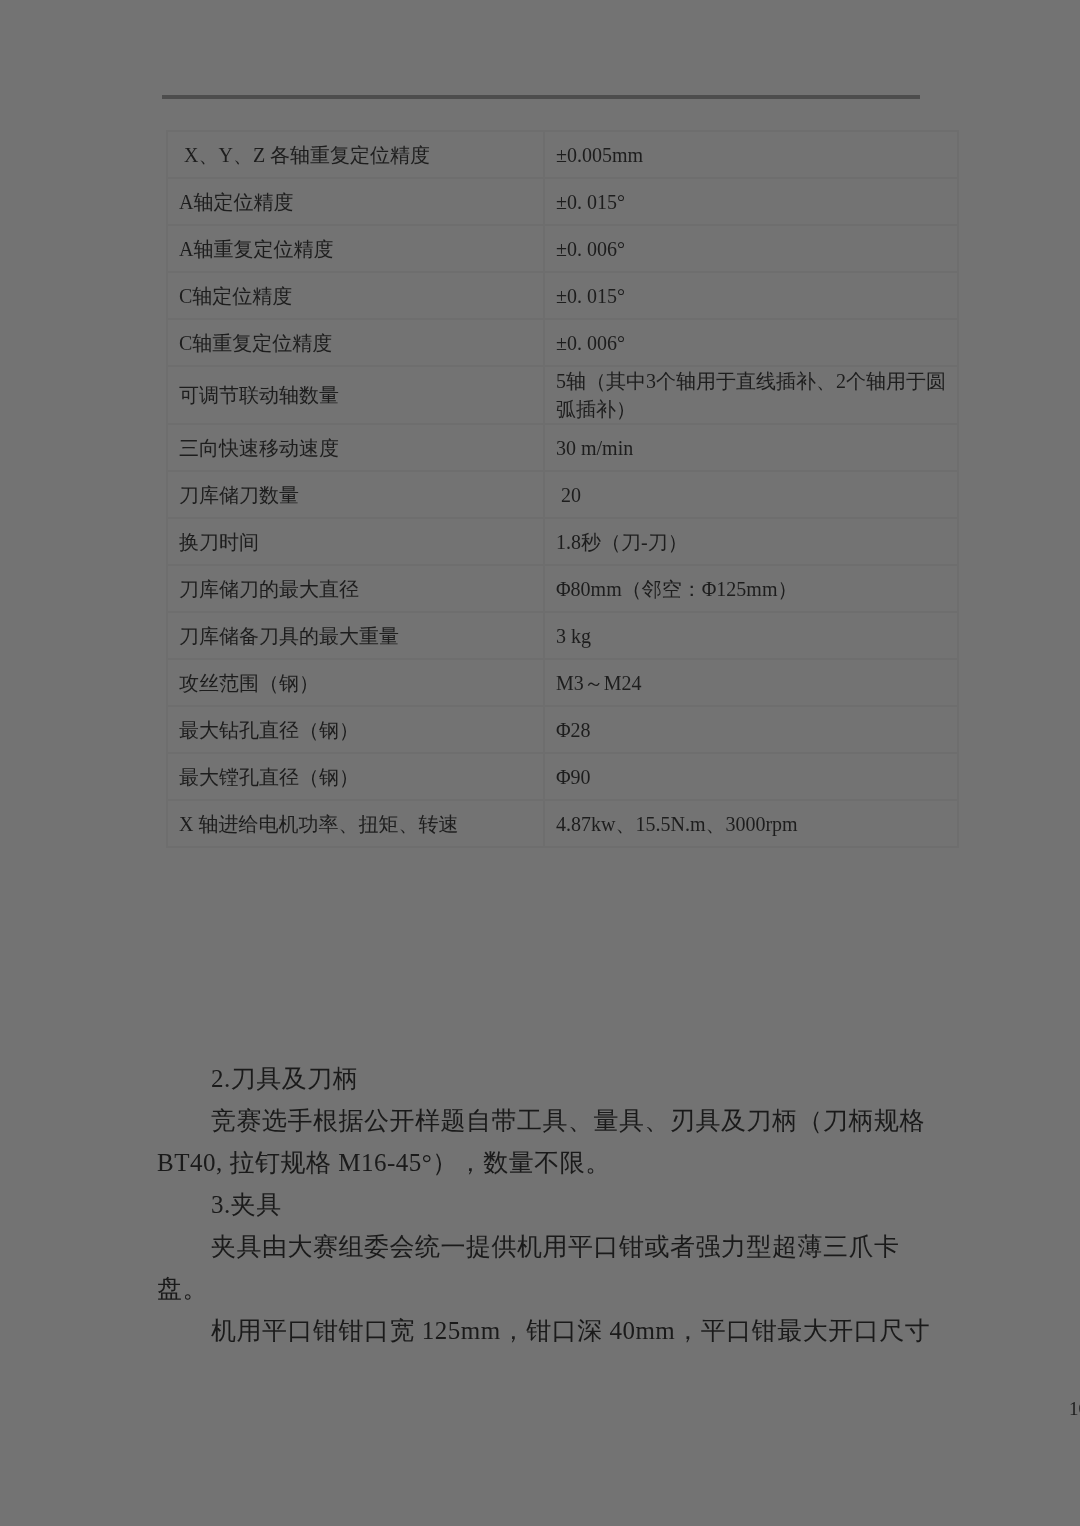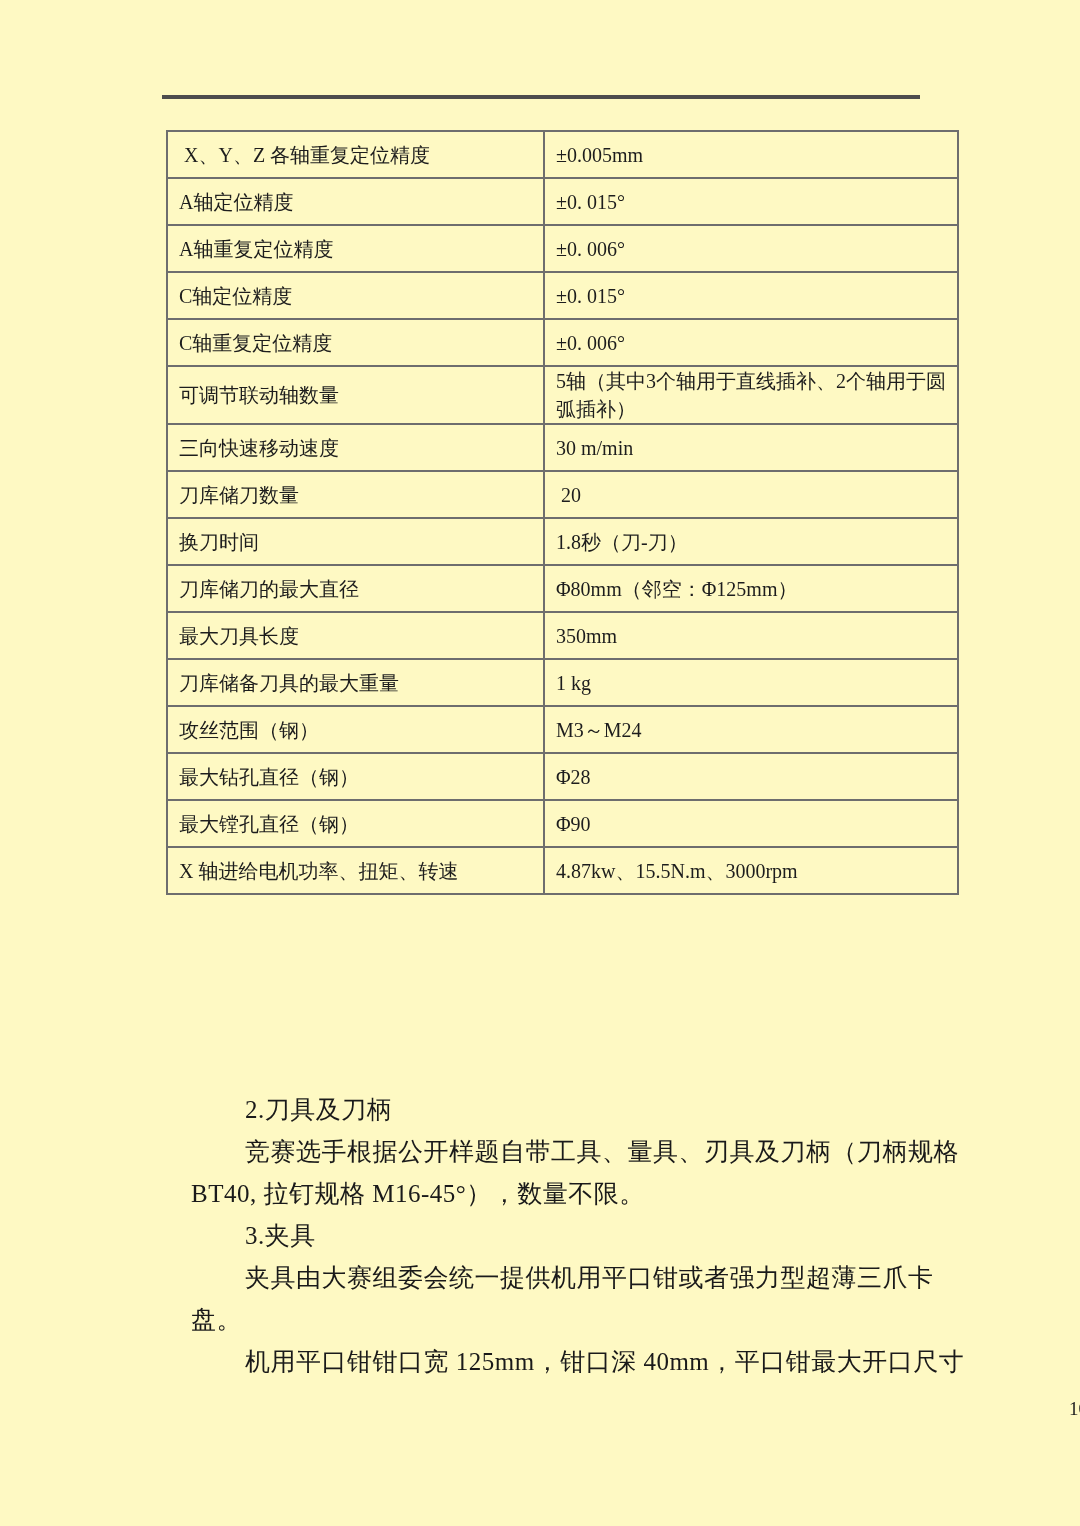--- a/index.html
+++ b/index.html
@@ -1,20 +1,20 @@
 <!DOCTYPE html>
 <html><head>
 <meta charset="utf-8">
 <style>
   html,body{margin:0;padding:0;background:#ffffff;}
   .page{
     position:relative;
     width:1080px;
     height:1526px;
-    background:#fef9c3;
+    background:#737373;
     font-family:"Liberation Serif","DejaVu Serif",serif;
     color:#1d1d1d;
     overflow:hidden;
   }
   .top-rule{
     position:absolute;
     left:162px;
     top:95px;
     width:758px;
     height:4px;
@@ -37,26 +37,25 @@
     padding:0 8px 0 11px;
     height:45px;
     white-space:pre-wrap;
     overflow:hidden;
   }
   td.col-label{width:356px;}
   td.col-value{width:393px;padding-left:10px;}
   .body-text{
     position:absolute;
     left:157px;
-    top:1089px;
+    top:1058px;
     width:768px;
     font-size:25px;
     letter-spacing:0.5px;
     color:#1a1a1a;
-    margin-left:34px;
   }
   .body-text .line{
     height:42px;
     line-height:42px;
     white-space:pre;
   }
   .body-text .indent{padding-left:54px;}
   .footer{
     position:absolute;
     left:8px;
@@ -111,26 +110,22 @@
       </tr>
       <tr>
         <td class="col-label">换刀时间</td>
         <td class="col-value">1.8秒（刀-刀）</td>
       </tr>
       <tr>
         <td class="col-label">刀库储刀的最大直径</td>
         <td class="col-value">Φ80mm（邻空：Φ125mm）</td>
       </tr>
       <tr>
-        <td class="col-label">最大刀具长度</td>
-        <td class="col-value">350mm</td>
-      </tr>
-      <tr>
         <td class="col-label">刀库储备刀具的最大重量</td>
-        <td class="col-value">1 kg</td>
+        <td class="col-value">3 kg</td>
       </tr>
       <tr>
         <td class="col-label">攻丝范围（钢）</td>
         <td class="col-value">M3～M24</td>
       </tr>
       <tr>
         <td class="col-label">最大钻孔直径（钢）</td>
         <td class="col-value">Φ28</td>
       </tr>
       <tr>

